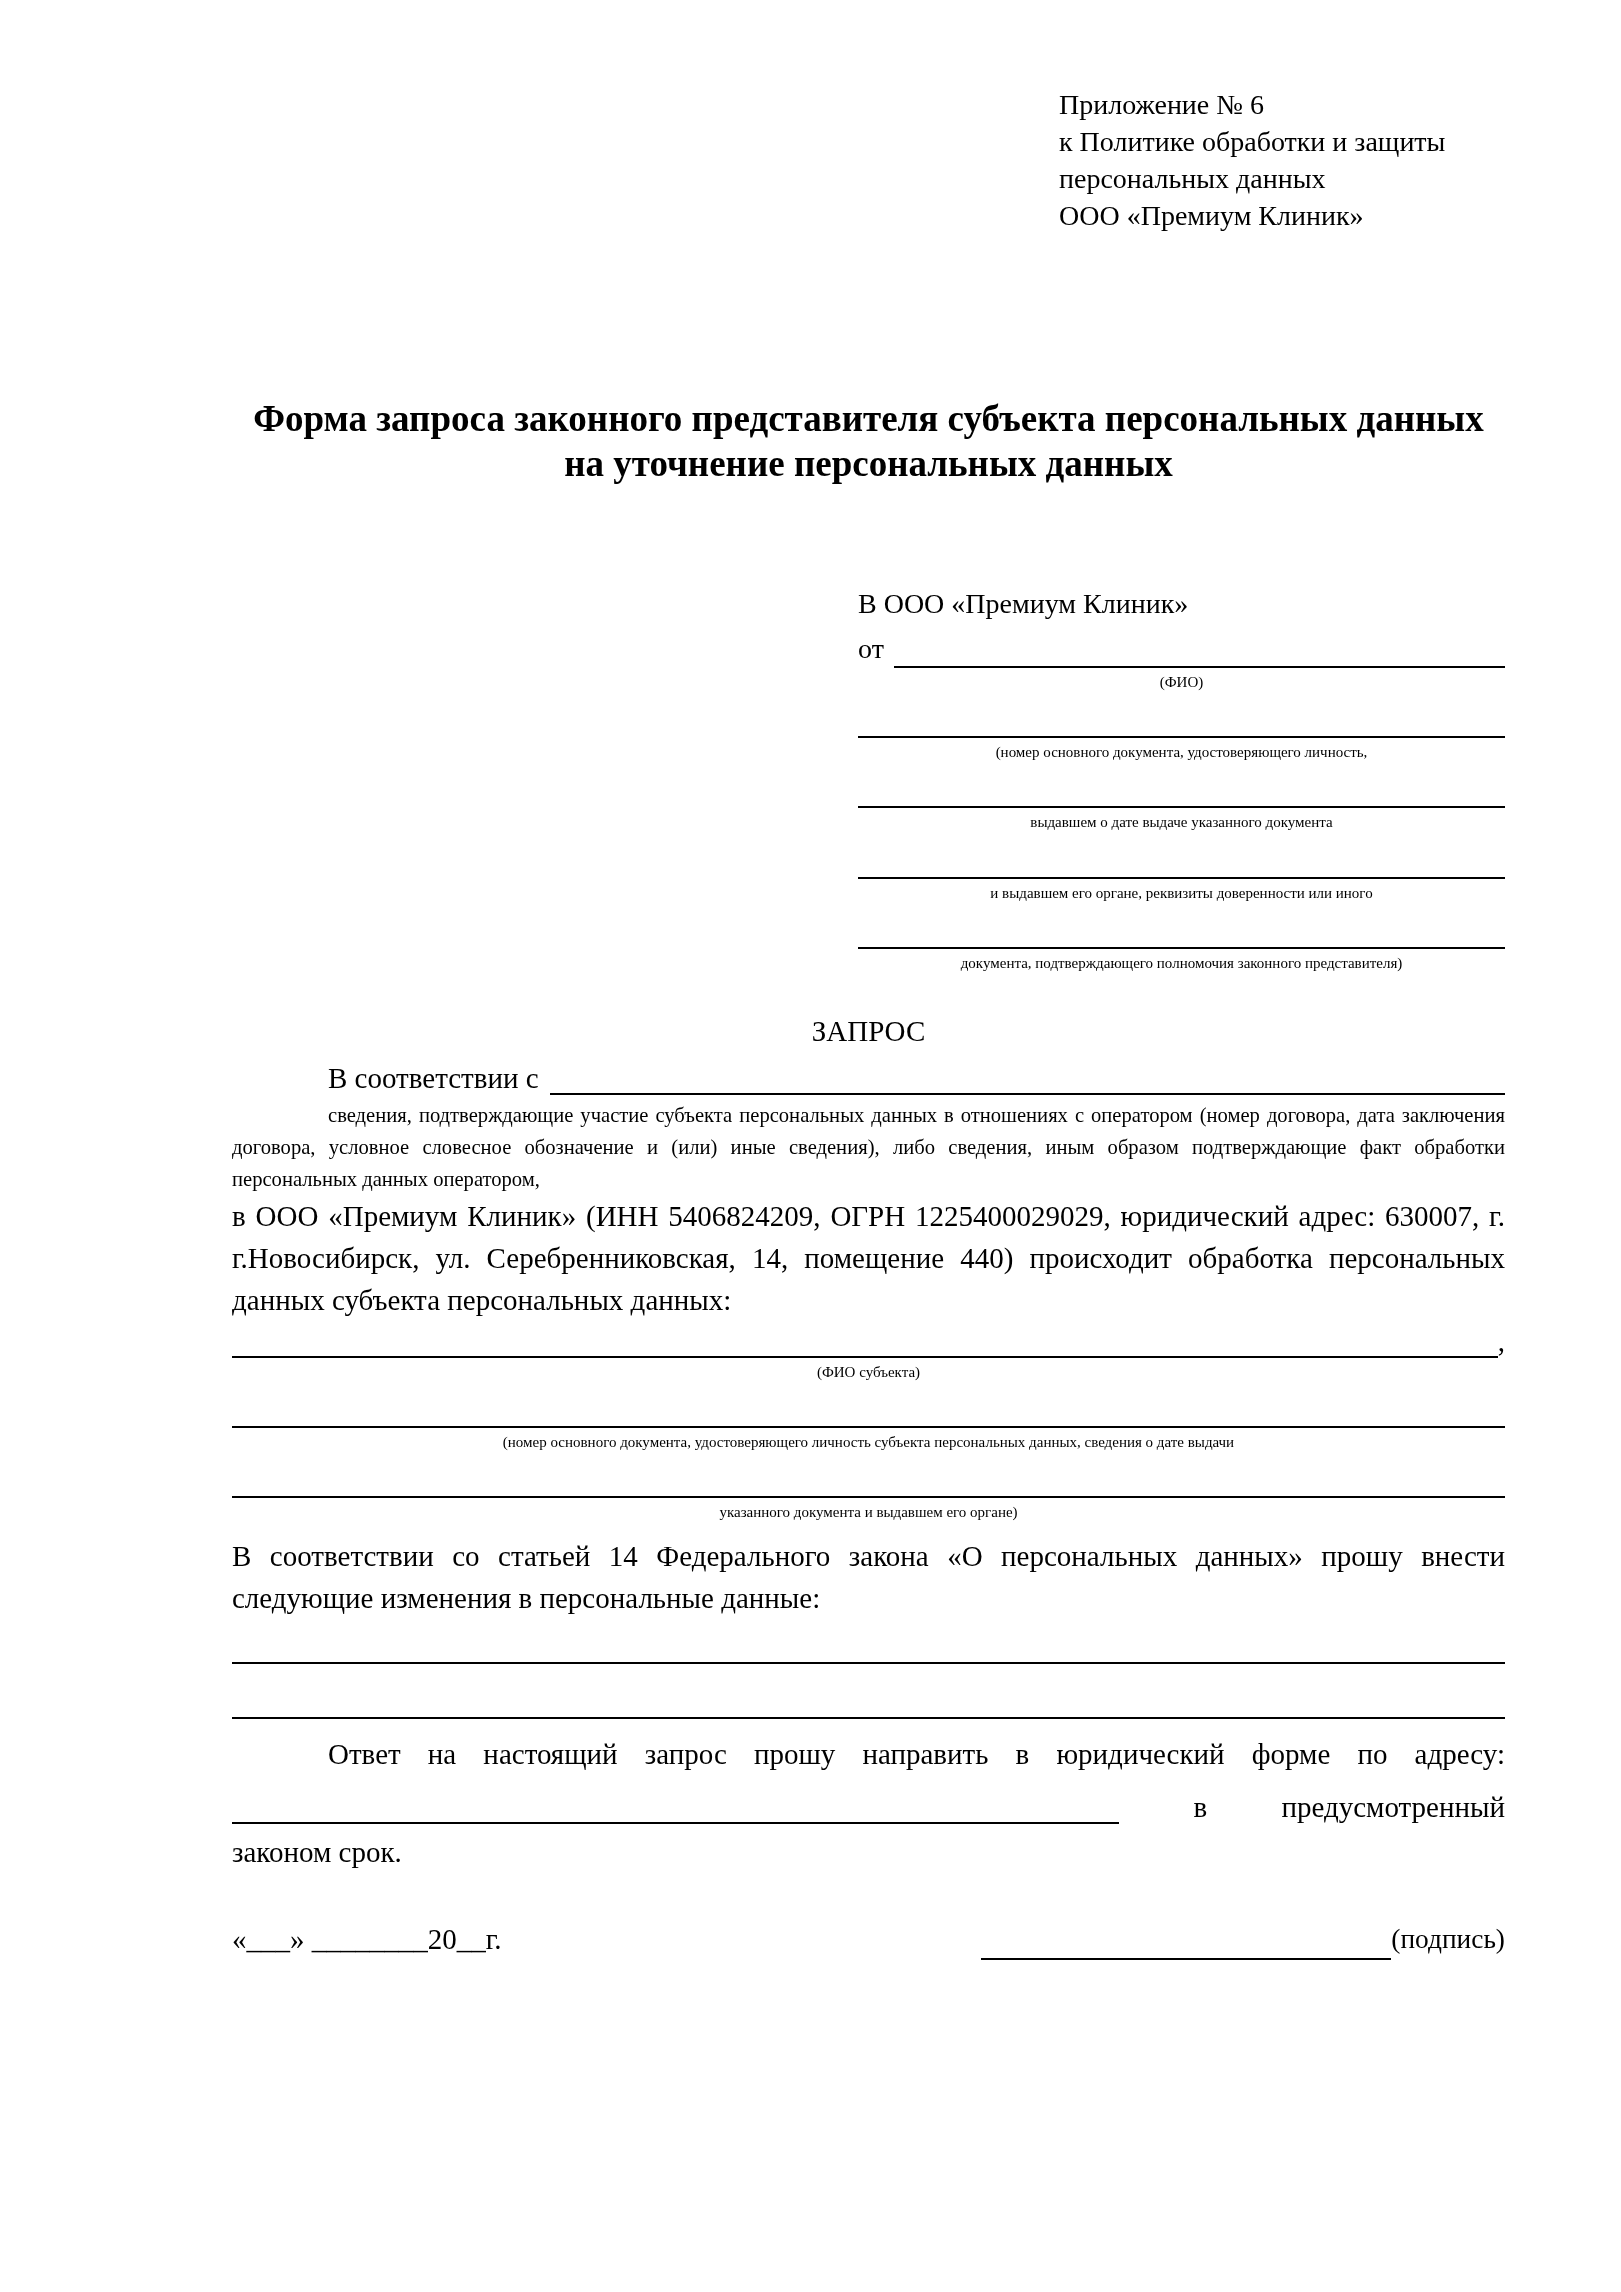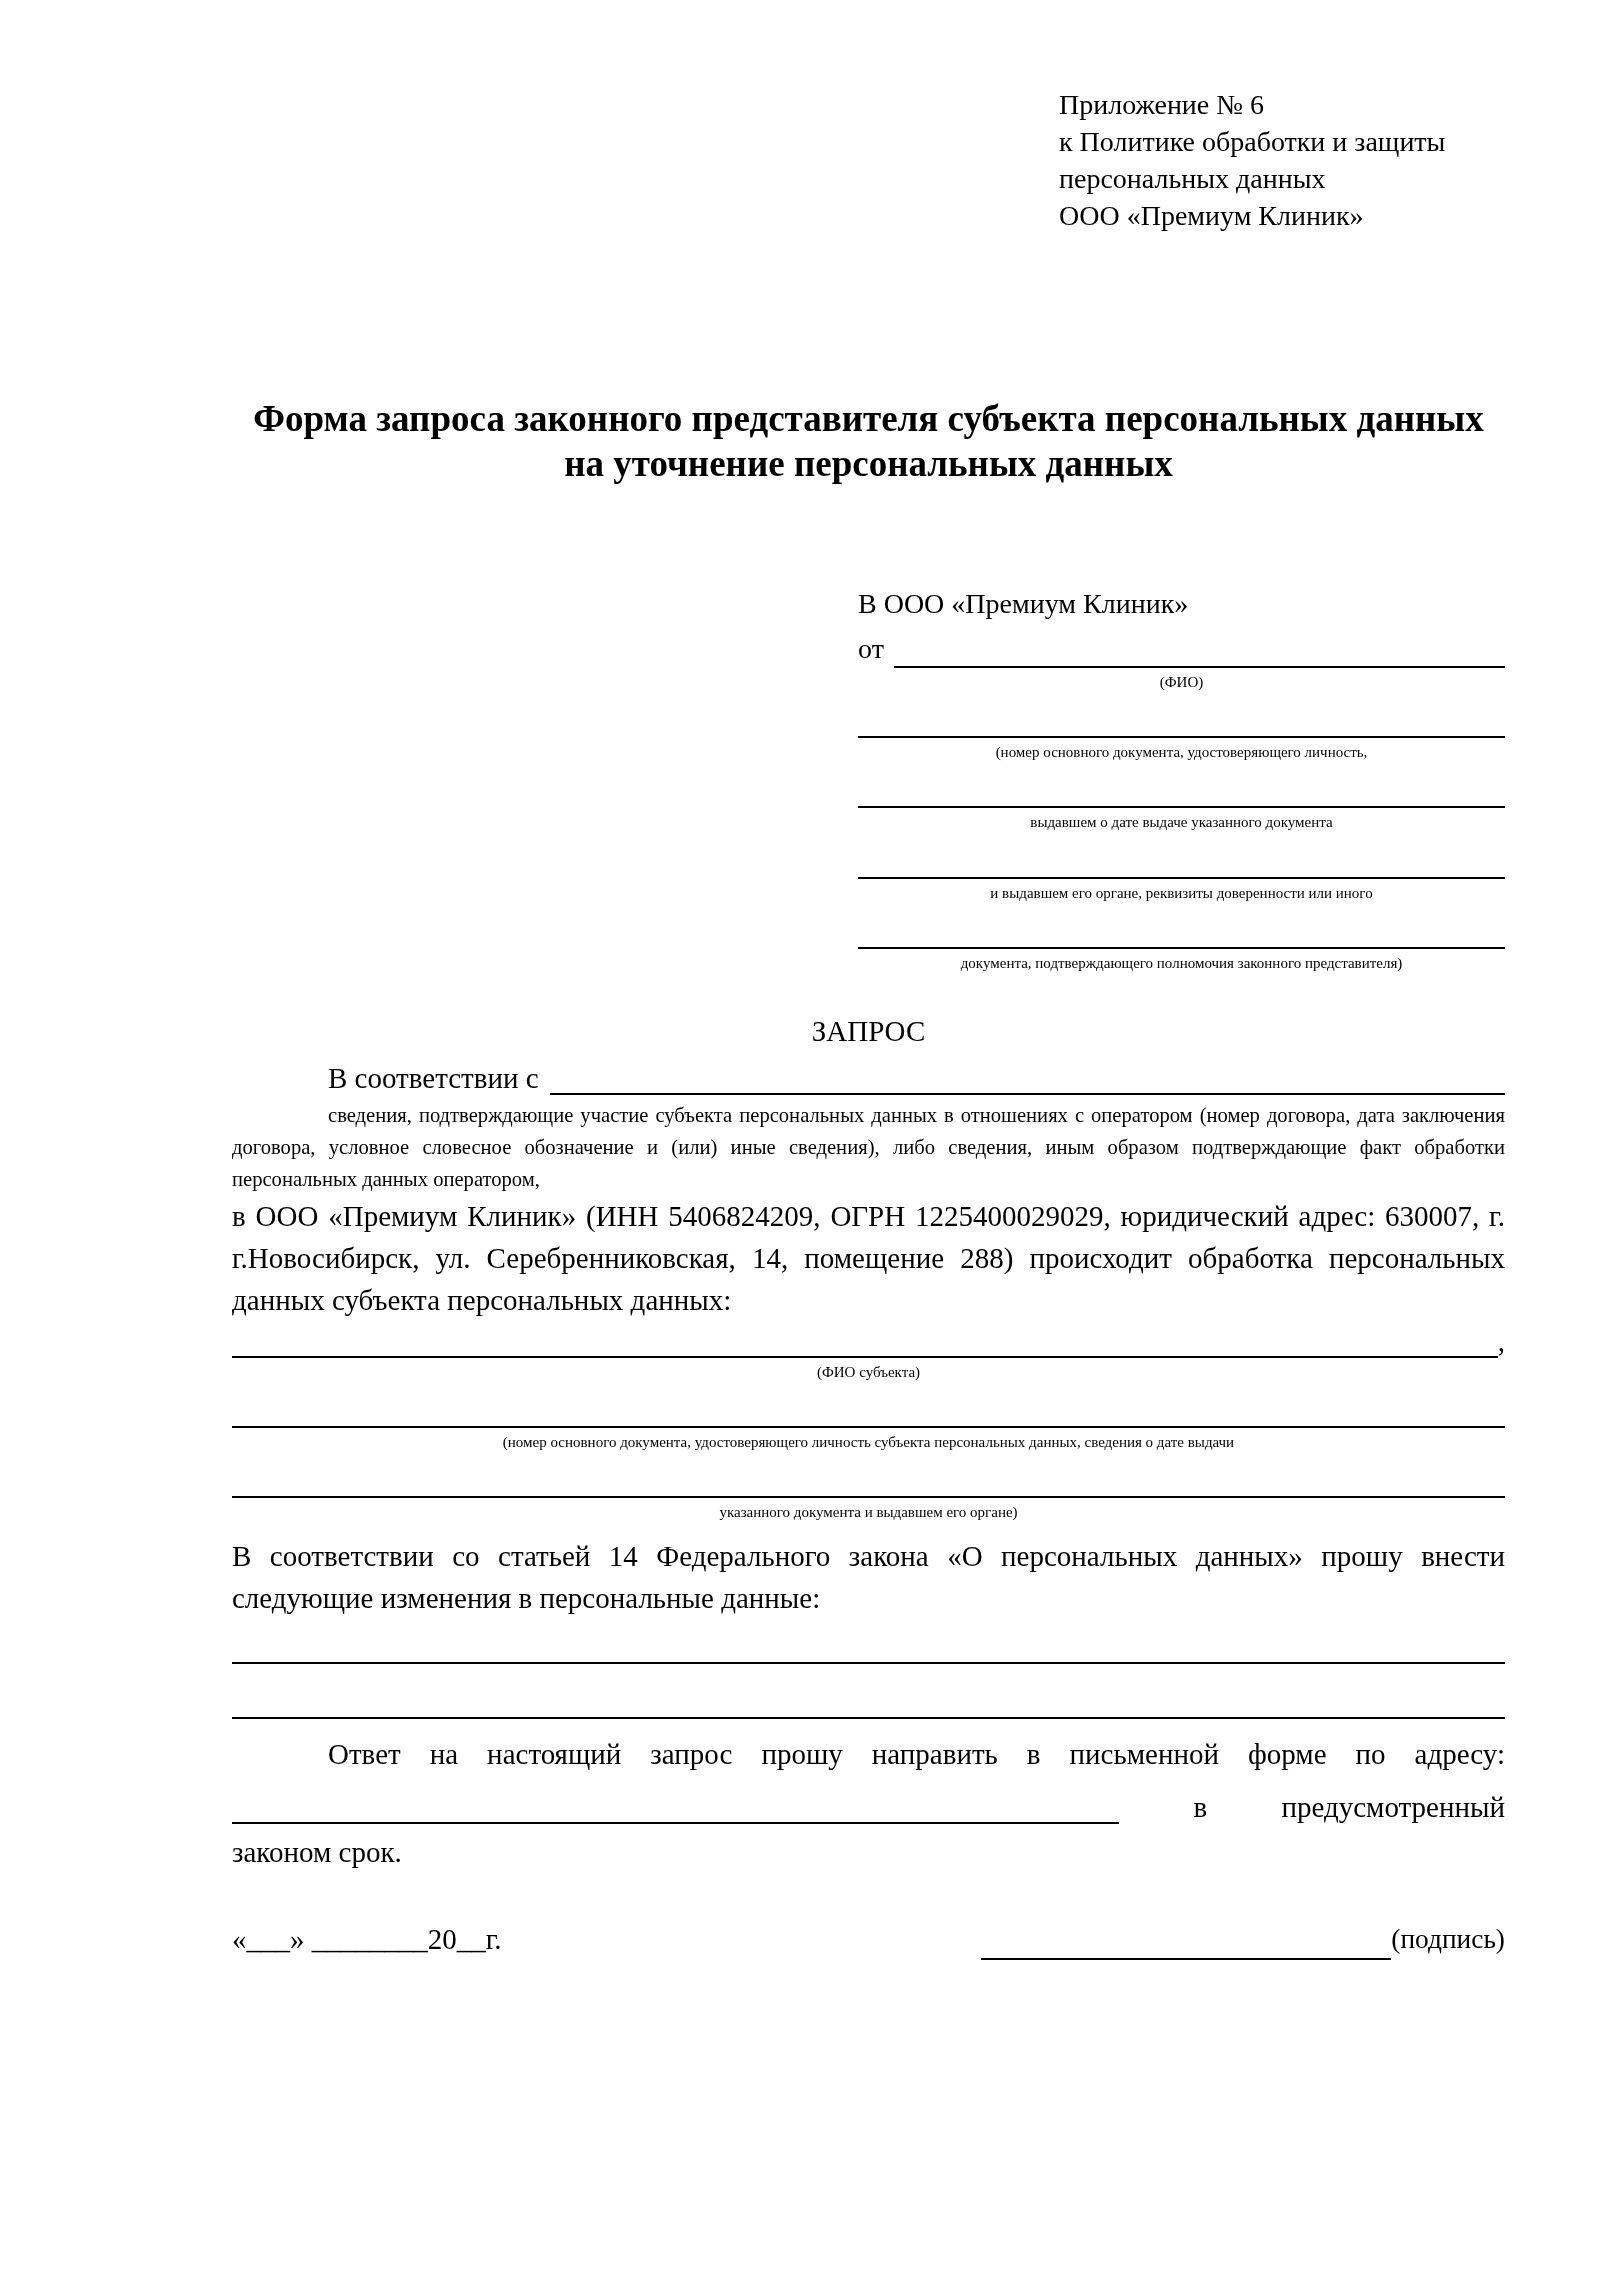--- a/index.html
+++ b/index.html
@@ -120,21 +120,21 @@
   <div class="body-col">
     <div class="zapros">ЗАПРОС</div>
 
     <div class="intro-row">
       <span class="label">В соответствии с</span>
       <span class="uline grow"></span>
     </div>
 
     <div class="small-note">сведения, подтверждающие участие субъекта персональных данных в отношениях с оператором (номер договора, дата заключения договора, условное словесное обозначение и (или) иные сведения), либо сведения, иным образом подтверждающие факт обработки персональных данных оператором,</div>
 
-    <div class="par">в ООО «Премиум Клиник» (ИНН 5406824209, ОГРН 1225400029029, юридический адрес: 630007, г. г.Новосибирск, ул. Серебренниковская, 14, помещение 288) происходит обработка персональных данных субъекта персональных данных:</div>
+    <div class="par">в ООО «Премиум Клиник» (ИНН 5406824209, ОГРН 1225400029029, юридический адрес: 630007, г. г.Новосибирск, ул. Серебренниковская, 14, помещение 440) происходит обработка персональных данных субъекта персональных данных:</div>
 
     <div class="subject-row">
       <span class="uline grow"></span>
       <span>,</span>
     </div>
     <div class="cap center">(ФИО субъекта)</div>
 
     <div class="ugroup2">
       <div class="uline"></div>
       <div class="cap center">(номер основного документа, удостоверяющего личность субъекта персональных данных, сведения о дате выдачи</div>
@@ -142,21 +142,21 @@
     <div class="ugroup2">
       <div class="uline"></div>
       <div class="cap center">указанного документа и выдавшем его органе)</div>
     </div>
 
     <div class="par law-par">В соответствии со статьей 14 Федерального закона «О персональных данных» прошу внести следующие изменения в персональные данные:</div>
 
     <div class="blank-line"></div>
     <div class="blank-line"></div>
 
-    <div class="answer-line1">Ответ на настоящий запрос прошу направить в письменной форме по адресу:</div>
+    <div class="answer-line1">Ответ на настоящий запрос прошу направить в юридический форме по адресу:</div>
     <div class="answer-line2">
       <span class="uline"></span>
       <span>в</span>
       <span>предусмотренный</span>
     </div>
     <div class="answer-line3">законом срок.</div>
 
     <div class="footer-row">
       <div>«___» ________20__г.</div>
       <div class="sig-wrap">

